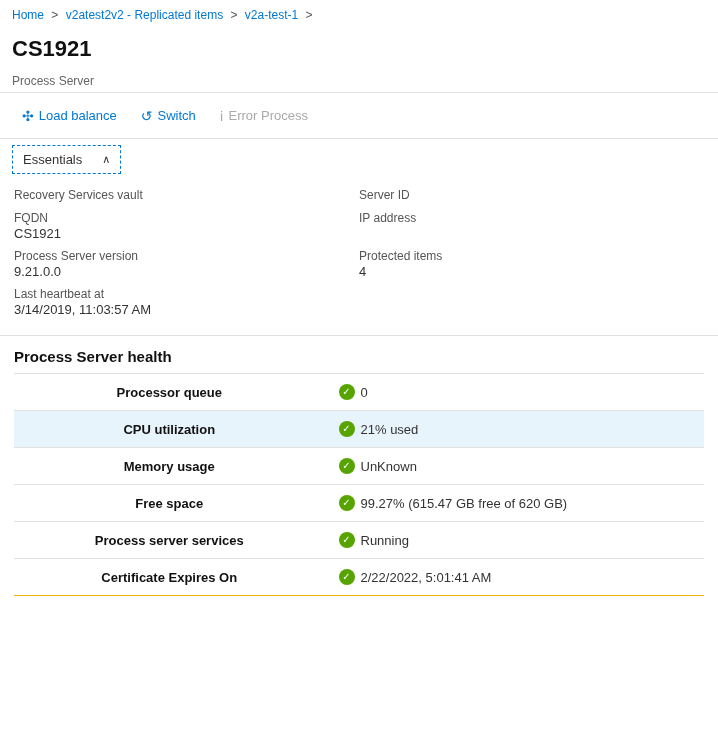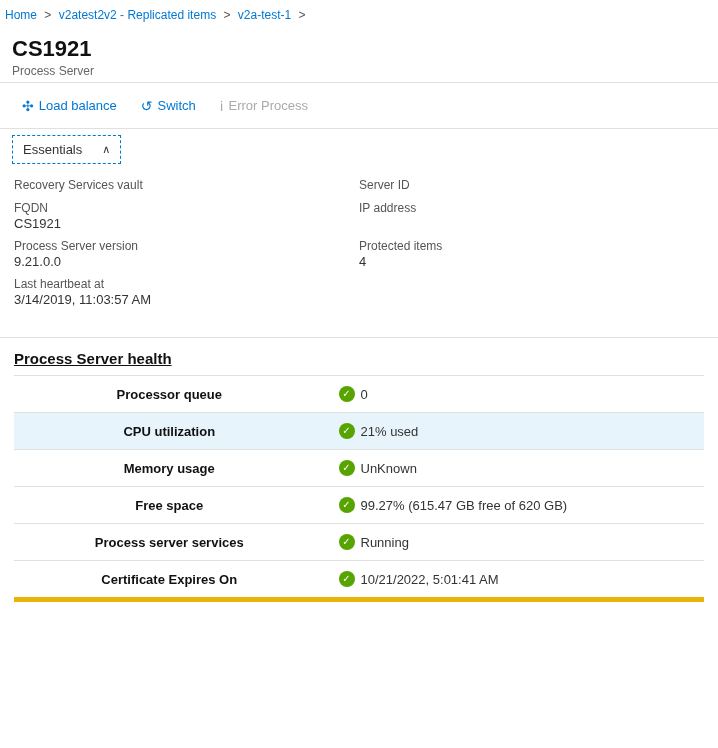--- a/index.html
+++ b/index.html
@@ -7,21 +7,21 @@
       font-family: 'Segoe UI', sans-serif;
       font-size: 13px;
       color: #333;
       background: #fff;
       width: 718px;
       min-height: 748px;
     }
 
     
     .breadcrumb {
-      padding: 8px 5px 6px;
+      padding: 8px 12px 6px;
       font-size: 12px;
       color: #0078d4;
       border-bottom: none;
     }
     .breadcrumb span {
       color: #555;
       margin: 0 4px;
     }
     .breadcrumb a {
       color: #0078d4;
@@ -35,21 +35,21 @@
     }
     .page-title {
       font-size: 22px;
       font-weight: 600;
       color: #111;
       line-height: 1.2;
     }
     .page-subtitle {
       font-size: 12px;
       color: #666;
-      margin-top: 2px;
+      margin-top: 12px;
     }
 
     
     .toolbar {
       display: flex;
       align-items: center;
       padding: 8px 12px;
       border-bottom: 1px solid #e0e0e0;
       gap: 4px;
     }
@@ -91,21 +91,21 @@
     }
     .essentials-tab .chevron {
       font-size: 11px;
       color: #333;
     }
 
     
     .essentials-grid {
       display: grid;
       grid-template-columns: 1fr 1fr;
-      padding: 10px 14px 26px;
+      padding: 10px 14px 14px;
       border-bottom: 1px solid #e0e0e0;
       gap: 0;
     }
     .essentials-item {
       padding: 4px 0;
     }
     .essentials-label {
       font-size: 12px;
       color: #555;
     }
@@ -121,34 +121,33 @@
 
     
     .health-section {
       padding: 12px 14px 0;
     }
     .health-title {
       font-size: 15px;
       font-weight: 600;
       color: #111;
       margin-bottom: 8px;
-      text-decoration: underline;
     }
 
     
     .health-table {
       width: 100%;
       border-collapse: collapse;
     }
     .health-table tr {
       border-top: 1px solid #e0e0e0;
       text-align: center;
     }
     .health-table tr:last-child {
-      border-bottom: 5px solid #eab308;
+      border-bottom: 1px solid #eab308;
     }
     .health-table td {
       padding: 10px 14px;
       font-size: 13px;
     }
     .health-table tr.highlighted {
       background: #e8f4fc;
       margin-left: 40px;
     }
     .health-table td.label-cell {
@@ -304,19 +303,19 @@
               <span class="status-icon"></span>
               <span>Running</span>
             </div>
           </td>
         </tr>
         <tr>
           <td class="label-cell">Certificate Expires On</td>
           <td class="value-cell">
             <div class="status-row">
               <span class="status-icon"></span>
-              <span>10/21/2022, 5:01:41 AM</span>
+              <span>2/22/2022, 5:01:41 AM</span>
             </div>
           </td>
         </tr>
       </tbody>
   </table>
 </div>
 
 </body></html>

